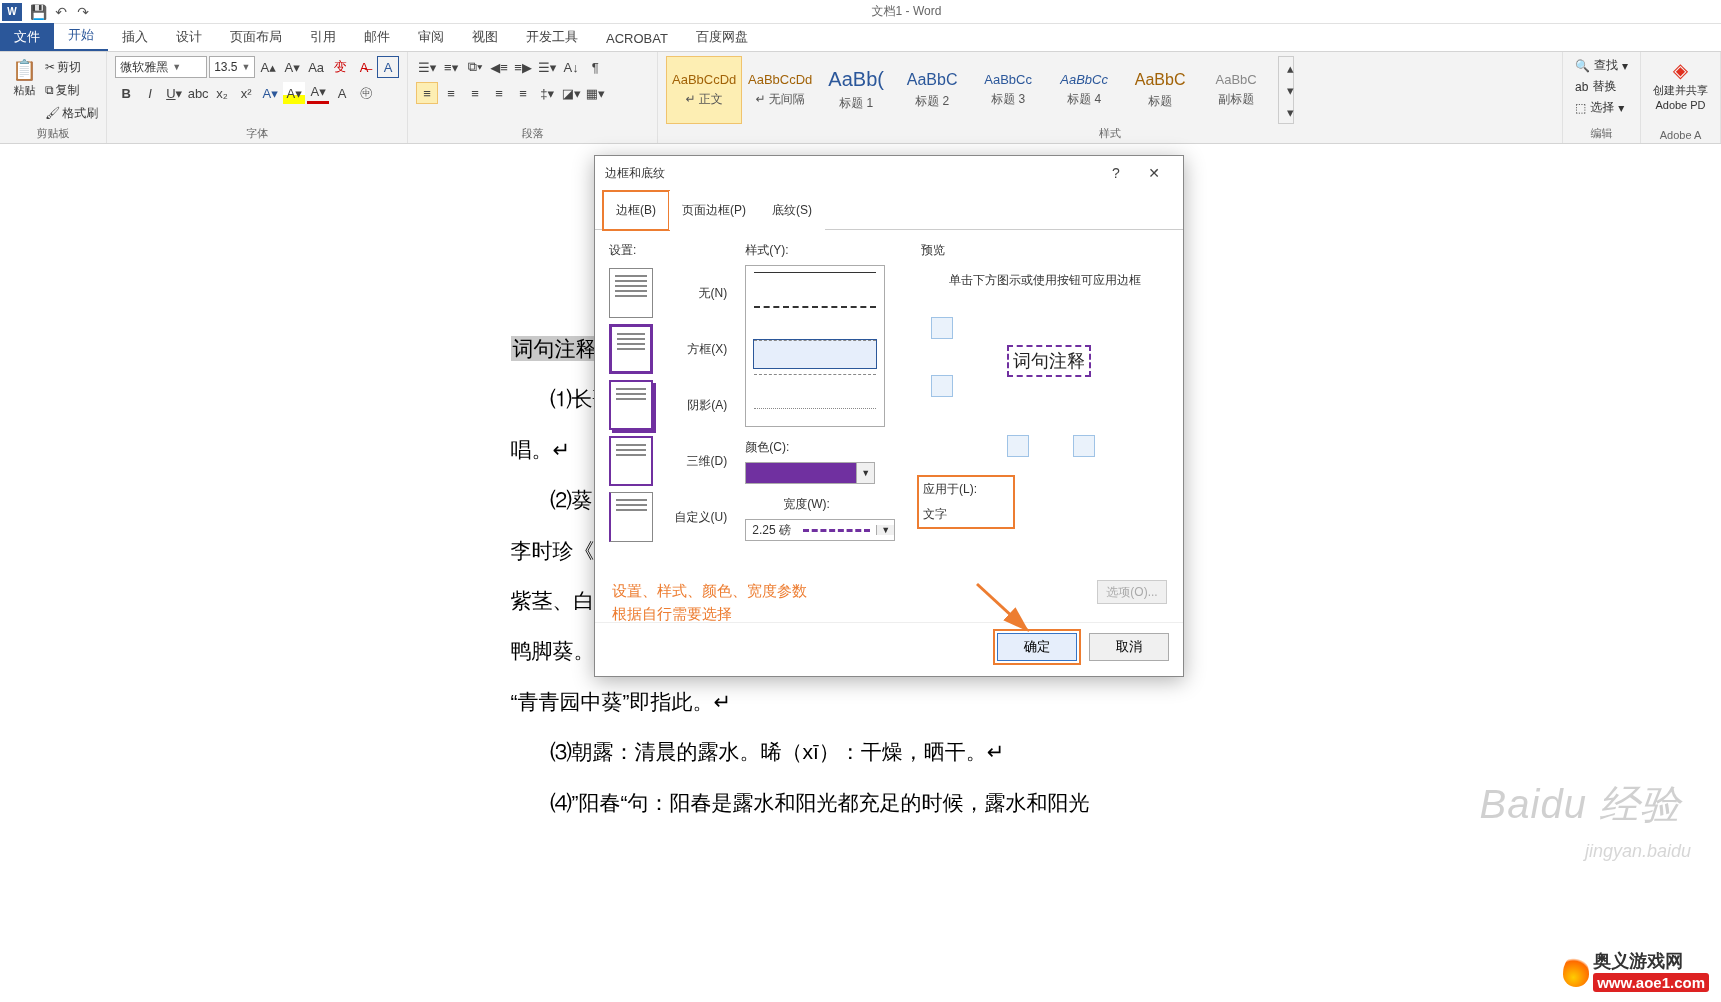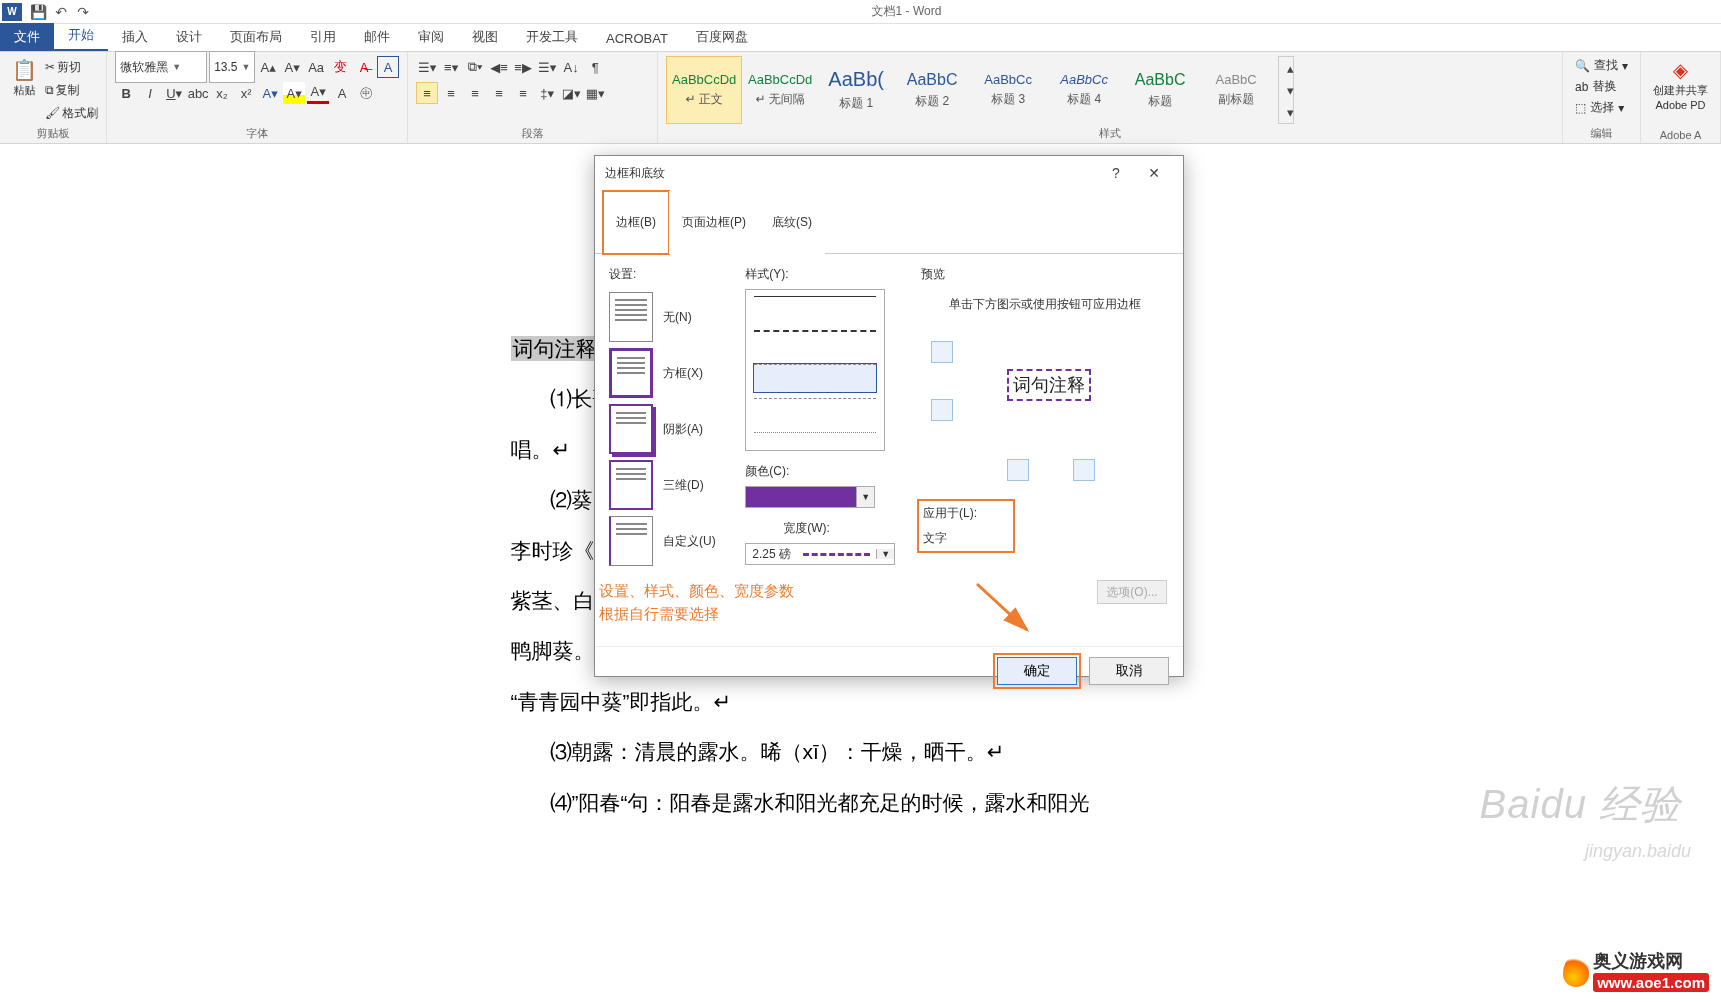--- a/index.html
+++ b/index.html
@@ -14,45 +14,45 @@
 .tab.active { color:#2b579a; border-bottom:2px solid #2b579a; }
 .ribbon { height: 92px; background:#f3f3f3; border-bottom:1px solid #d4d4d4; display:flex; }
 .group { border-right:1px solid #e1e1e1; padding:4px 8px 0 8px; display:flex; flex-direction:column; position:relative; }
 .group-body { flex:1; display:flex; align-items:flex-start; gap:4px; }
 .group-label { text-align:center; font-size:11px; color:#666; padding:2px 0; }
 .btn-col { display:flex; flex-direction:column; align-items:center; gap:1px; padding:2px 4px; }
 .btn-col .ico { font-size:20px; color:#2b579a; }
 .btn-col .lbl { font-size:11px; }
 .small-row { display:flex; align-items:center; gap:2px; height:22px; }
 .small-btn { min-width:22px; height:22px; display:flex; align-items:center; justify-content:center; font-size:13px; color:#444; }
-.combo { height:32px; border:1px solid #ababab; background:#fff; display:flex; align-items:center; padding:0 4px; font-size:12px; }
+.combo { height:22px; border:1px solid #ababab; background:#fff; display:flex; align-items:center; padding:0 4px; font-size:12px; }
 .combo .dd { margin-left:4px; color:#666; font-size:9px; }
 .styles-gallery { display:flex; gap:0; align-items:stretch; height:68px; }
 .style-item { width:76px; border:1px solid transparent; display:flex; flex-direction:column; align-items:center; justify-content:center; cursor:pointer; }
 .style-item.sel { border:1px solid #f0c36d; background:#fdeeb3; }
-.style-item .preview { font-size:13px; color:#15803d; }
+.style-item .preview { font-size:13px; color:#a16207; }
 .style-item .name { font-size:12px; color:#555; margin-top:4px; }
 .editing-col { display:flex; flex-direction:column; gap:2px; }
 .edit-item { display:flex; align-items:center; gap:4px; font-size:12px; padding:1px 4px; }
 .doc-area { position:absolute; top:144px; left:0; right:0; bottom:0; background:#fff; display:flex; justify-content:center; }
 .page { width:820px; background:#fff; padding:180px 60px 0 60px; font-size:21px; line-height:2.4; font-family:"SimSun","宋体",serif; color:#000; }
 .page .sel-text { background:#c9c9c9; color:#000; padding:1px 2px; }
 .indent { padding-left: 40px; }
 .dialog { position:absolute; left:594px; top:155px; width:590px; height:522px; background:#fff; border:1px solid #888; box-shadow:0 4px 20px rgba(0,0,0,.3); font-size:12px; }
 .dlg-title { height:34px; display:flex; align-items:center; padding:0 10px; }
 .dlg-title .t { flex:1; font-size:12px; }
 .dlg-title .help,.dlg-title .close { width:38px; text-align:center; font-size:14px; color:#444; }
 .dlg-tabs { display:flex; padding:0 8px; border-bottom:1px solid #ccc; }
-.dlg-tab { padding:22px 12px; border:1px solid transparent; position:relative; top:1px; background:#fff; }
+.dlg-tab { padding:10px 12px; border:1px solid transparent; position:relative; top:1px; background:#fff; }
 .dlg-tab.active { border:1px solid #ccc; border-bottom:1px solid #fff; }
 .dlg-tab.hl { outline:2px solid #ed7d31; outline-offset:-1px; }
 .dlg-body { padding:12px 14px; display:flex; gap:18px; height:392px; }
 .col { display:flex; flex-direction:column; }
 .col .hdr { font-size:12px; margin-bottom:6px; }
-.setting-item { display:flex; align-items:center; gap:10px; height:56px; }
+.setting-item { display:flex; align-items:center; height:56px;justify-content:space-between; }
 .setting-thumb { width:44px; height:50px; border:1px solid #888; background:#fff; display:flex; flex-direction:column; padding:6px 5px; gap:3px; }
 .setting-thumb .ln { height:2px; background:#888; }
 .setting-thumb.sel { border:2px solid #2b579a; }
 .style-list { width:140px; height:162px; border:1px solid #ababab; background:#fff; overflow:hidden; position:relative; }
 .style-list .opt { height:28px; border-bottom:1px solid transparent; margin:6px 8px; }
 .style-list .opt.solid { border-top:1px solid #333; }
 .style-list .opt.dashlong { border-top:2px dashed #333; border-top-style:dashed; }
 .style-list .opt.dashed { border-top:1px dashed #888; }
 .style-list .opt.dashed.sel { outline:1px solid #2b579a; background:#e6eefb; padding:6px 0; }
 .color-box { width:130px; height:22px; border:1px solid #ababab; display:flex; }
@@ -395,21 +395,21 @@
         </div>
       </div>
     </div>
   </div>
   <button class="options-btn dlg-btn disabled">选项(O)...</button>
   <div class="dlg-buttons">
     <button class="dlg-btn primary">确定</button>
     <button class="dlg-btn">取消</button>
   </div>
 
-  <div class="annot" style="left:4px; top:424px;">
+  <div class="annot" style="left:17px; top:424px;">
     <span>设置、样式、颜色、宽度参数</span><br>
     <span>根据自行需要选择</span>
   </div>
   <svg class="arrow-svg" style="left:378px;top:424px;" width="70" height="60">
     <defs>
         <marker id="ah" markerWidth="10" markerHeight="10" refX="8" refY="3" orient="auto">
           <path d="M0,0 L0,6 L9,3 z" fill="#ed7d31"></path>
         </marker>
       </defs>
     <line x1="4" y1="4" x2="54" y2="50" stroke="#ed7d31" stroke-width="3" marker-end="url(#ah)"></line>

